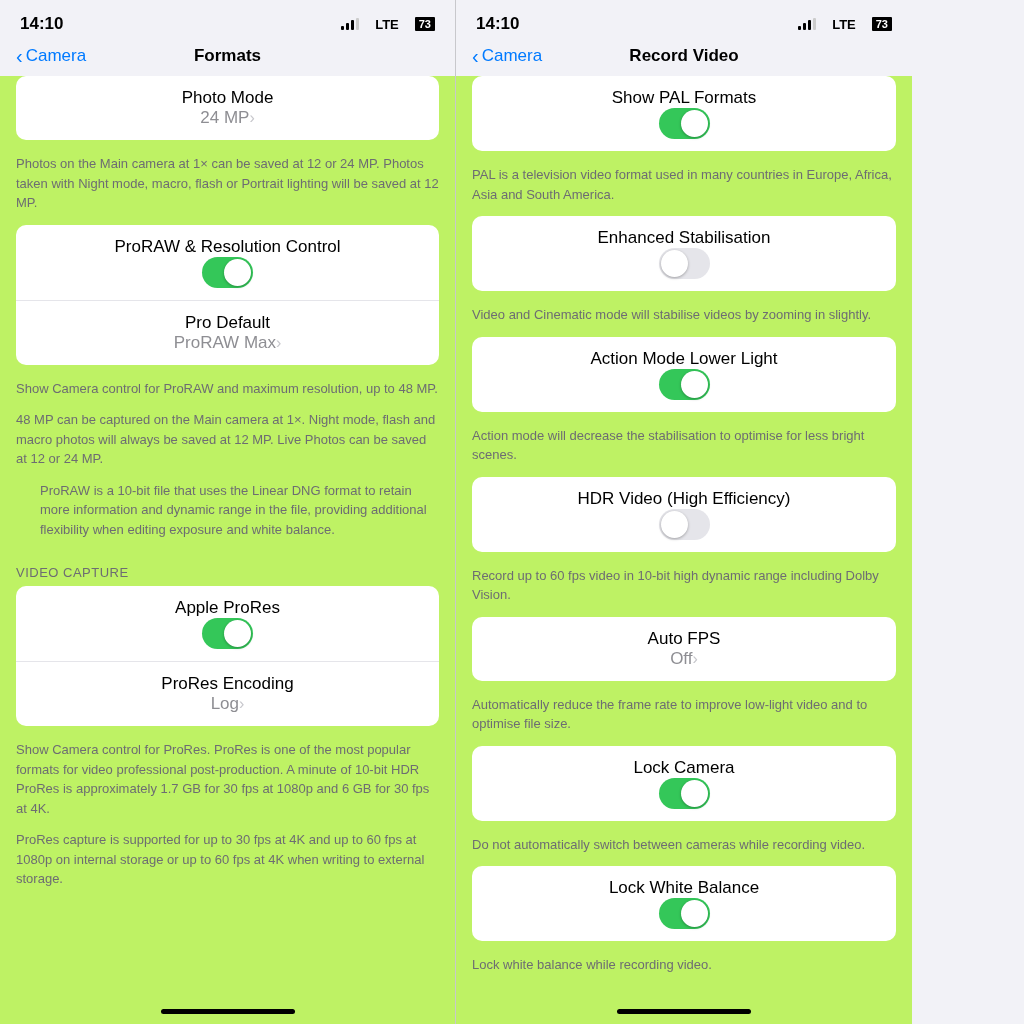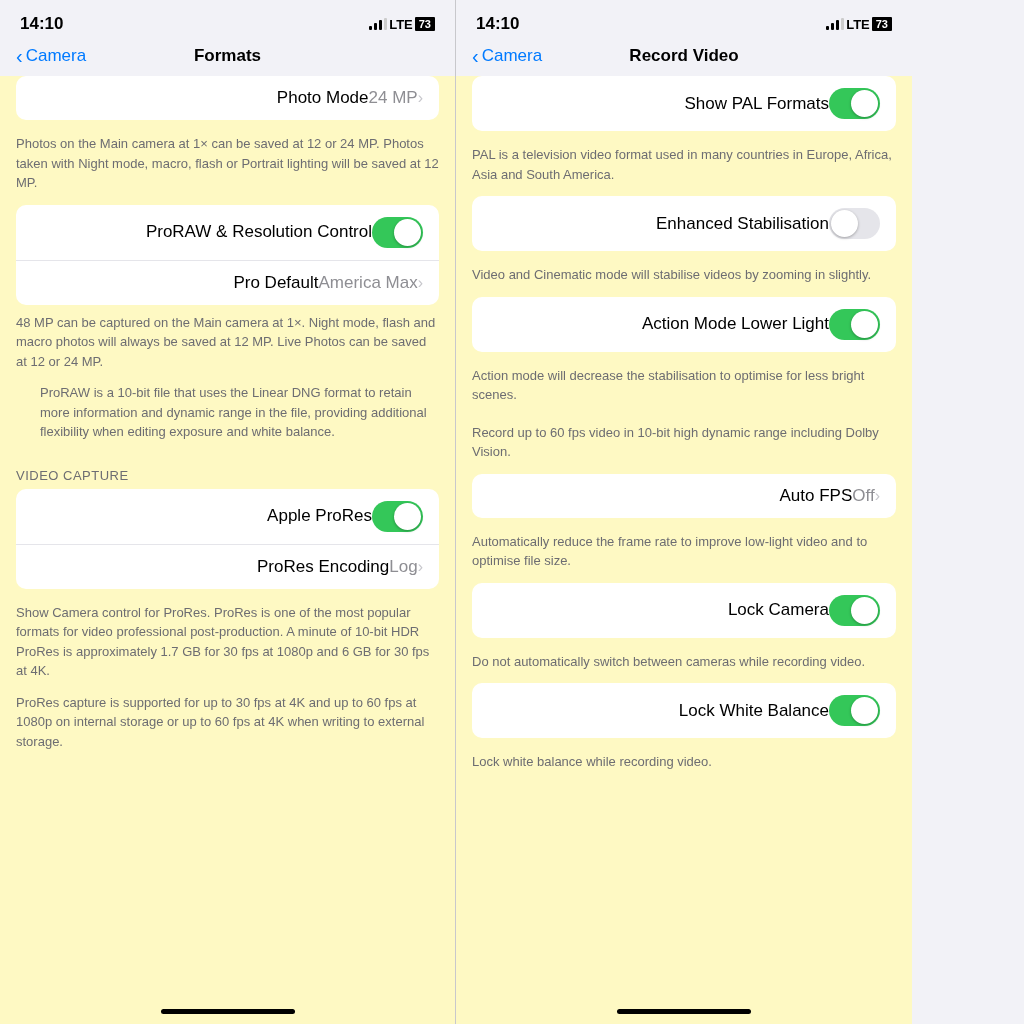--- a/index.html
+++ b/index.html
@@ -11,42 +11,42 @@
       background: #f2f2f7;
       overflow: hidden;
     }
 
     
     .panel {
       width: 456px;
       height: 1024px;
       display: flex;
       flex-direction: column;
-      background: #fef9c3;
+      background: #bef264;
       overflow: hidden;
     }
     .panel-left { border-right: 1px solid #c8c8cc; }
 
     
     .status-bar {
       display: flex;
       justify-content: space-between;
       align-items: center;
       padding: 14px 20px 6px;
       background: #f2f2f7;
     }
     .status-time {
       font-size: 17px;
       font-weight: 600;
       color: #000;
     }
     .status-icons {
       display: flex;
       align-items: center;
-      gap: 2px;
+      gap: 16px;
       font-size: 13px;
       color: #000;
     }
     .battery-box {
       background: #000;
       color: #fff;
       font-size: 11px;
       font-weight: 600;
       padding: 1px 4px;
       border-radius: 1px;
@@ -101,24 +101,25 @@
     .card-group {
       background: #fff;
       border-radius: 10px;
       margin: 0 16px 8px;
       overflow: hidden;
     }
 
     .setting-row {
       display: flex;
       align-items: center;
-      justify-content: flex-end;
+      justify-content: space-between;
       padding: 12px 16px;
       min-height: 44px;
       border-bottom: 1px solid #e5e5ea;
+      flex-direction: column;
     }
     .setting-row:last-child { border-bottom: none; }
 
     .setting-label {
       font-size: 17px;
       color: #000;
     }
 
     .setting-value {
       display: flex;
@@ -229,26 +230,27 @@
     <div class="card-group">
       <div class="setting-row">
         <span class="setting-label">ProRAW &amp; Resolution Control</span>
         <div class="toggle on">
           <div class="toggle-knob"></div>
         </div>
       </div>
       <div class="setting-row">
         <span class="setting-label">Pro Default</span>
         <div class="setting-value">
-          <span>America Max</span>
+          <span>ProRAW Max</span>
           <span class="chevron-right">›</span>
         </div>
       </div>
     </div>
 
+    <p class="desc-text">Show Camera control for ProRAW and maximum resolution, up to 48 MP.</p>
     <p class="desc-text" style="padding-top:0;">48 MP can be captured on the Main camera at 1×. Night mode, flash and macro photos will always be saved at 12 MP. Live Photos can be saved at 12 or 24 MP.</p>
     <p class="desc-text" style="padding-top:0;padding-left:40px;">ProRAW is a 10-bit file that uses the Linear DNG format to retain more information and dynamic range in the file, providing additional flexibility when editing exposure and white balance.</p>
 
     <div class="section-label">VIDEO CAPTURE</div>
 
     <div class="card-group">
       <div class="setting-row">
         <span class="setting-label">Apple ProRes</span>
         <div class="toggle on">
           <div class="toggle-knob"></div>
@@ -316,20 +318,28 @@
       <p class="desc-text">Video and Cinematic mode will stabilise videos by zooming in slightly.</p>
       <div class="card-group">
         <div class="setting-row">
           <span class="setting-label">Action Mode Lower Light</span>
           <div class="toggle on">
             <div class="toggle-knob"></div>
           </div>
         </div>
       </div>
       <p class="desc-text">Action mode will decrease the stabilisation to optimise for less bright scenes.</p>
+      <div class="card-group">
+        <div class="setting-row">
+          <span class="setting-label">HDR Video (High Efficiency)</span>
+          <div class="toggle off">
+            <div class="toggle-knob"></div>
+          </div>
+        </div>
+      </div>
       <p class="desc-text">Record up to 60 fps video in 10-bit high dynamic range including Dolby Vision.</p>
       <div class="card-group">
         <div class="setting-row">
           <span class="setting-label">Auto FPS</span>
           <div class="setting-value">
             <span>Off</span>
             <span class="chevron-right">›</span>
           </div>
         </div>
       </div>

